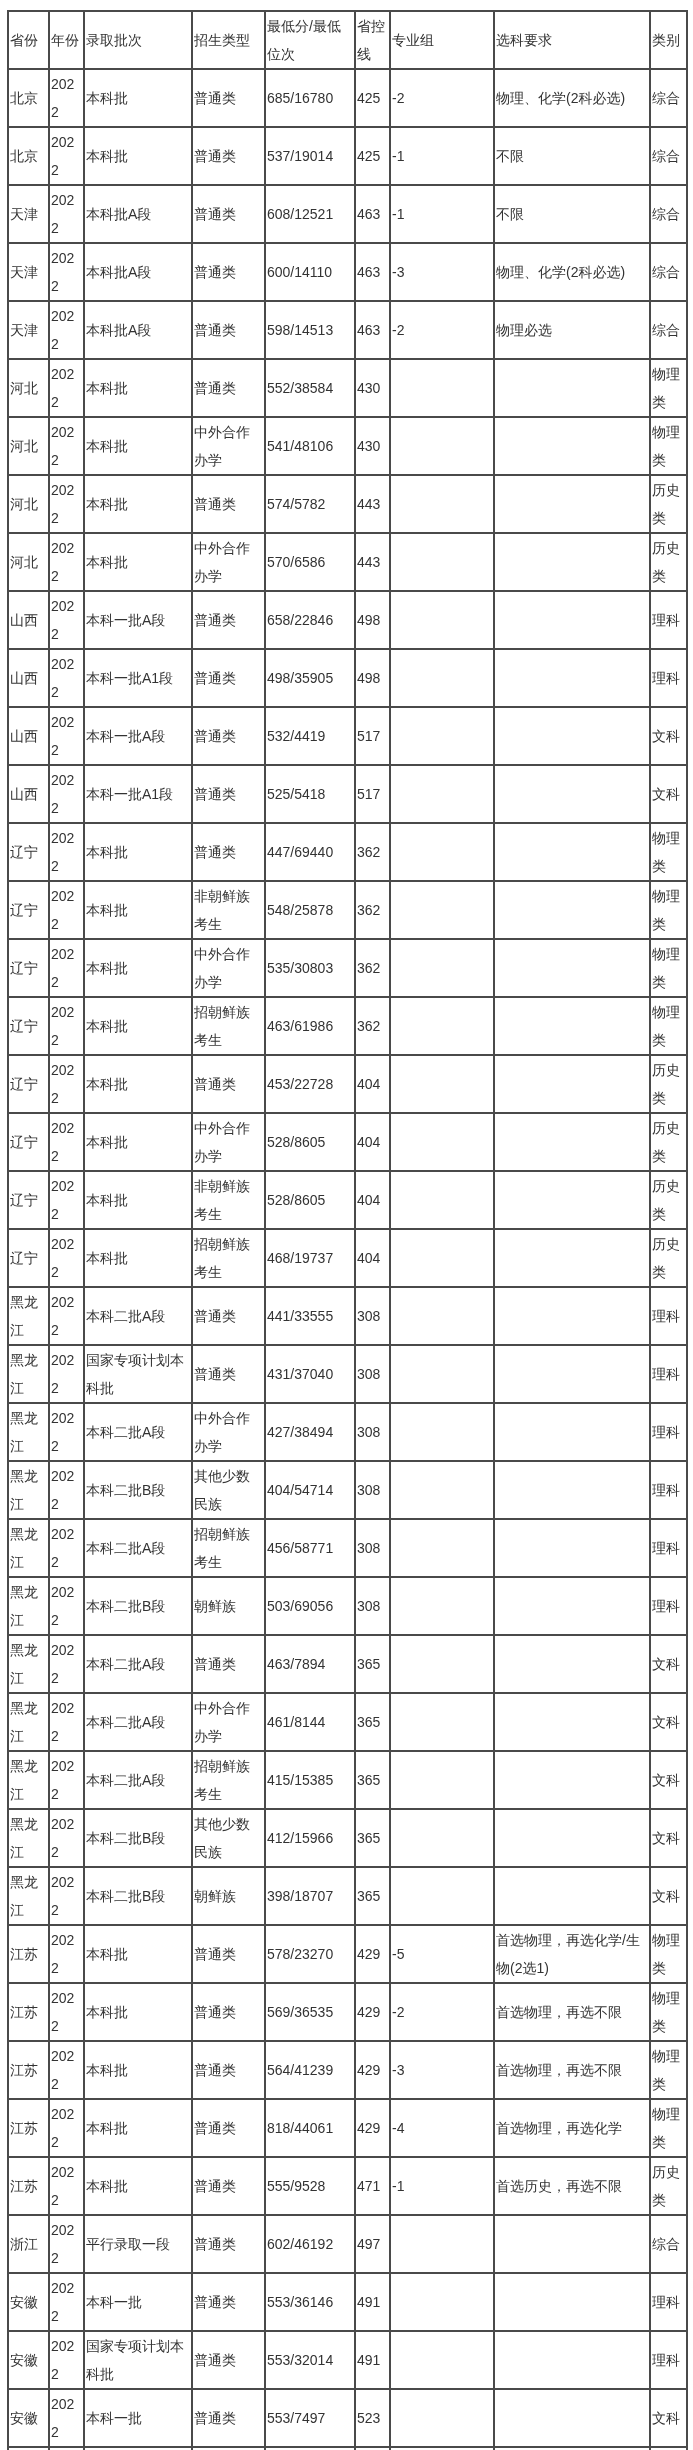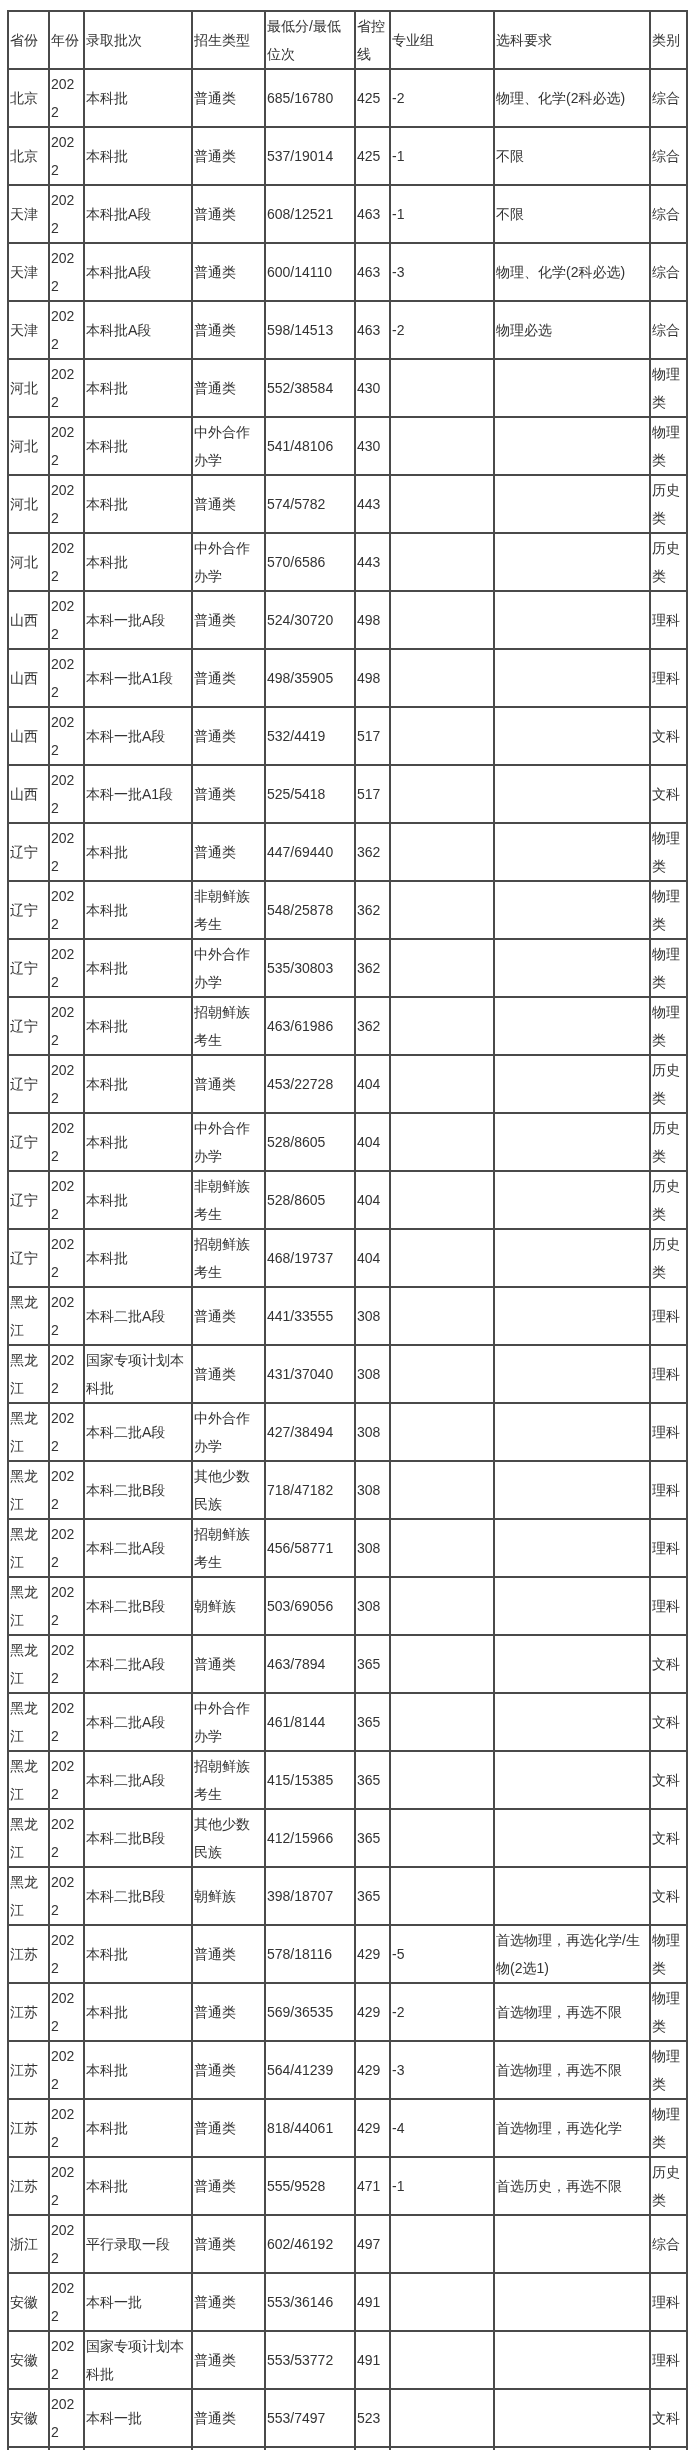--- a/index.html
+++ b/index.html
@@ -168,21 +168,21 @@
         <td>443</td>
         <td></td>
         <td></td>
         <td>历史类</td>
       </tr>
       <tr>
         <td>山西</td>
         <td>2022</td>
         <td>本科一批A段</td>
         <td>普通类</td>
-        <td>524/30720</td>
+        <td>658/22846</td>
         <td>498</td>
         <td></td>
         <td></td>
         <td>理科</td>
       </tr>
       <tr>
         <td>山西</td>
         <td>2022</td>
         <td>本科一批A1段</td>
         <td>普通类</td>
@@ -333,21 +333,21 @@
         <td>308</td>
         <td></td>
         <td></td>
         <td>理科</td>
       </tr>
       <tr>
         <td>黑龙江</td>
         <td>2022</td>
         <td>本科二批B段</td>
         <td>其他少数民族</td>
-        <td>718/47182</td>
+        <td>404/54714</td>
         <td>308</td>
         <td></td>
         <td></td>
         <td>理科</td>
       </tr>
       <tr>
         <td>黑龙江</td>
         <td>2022</td>
         <td>本科二批A段</td>
         <td>招朝鲜族考生</td>
@@ -421,21 +421,21 @@
         <td>365</td>
         <td></td>
         <td></td>
         <td>文科</td>
       </tr>
       <tr>
         <td>江苏</td>
         <td>2022</td>
         <td>本科批</td>
         <td>普通类</td>
-        <td>578/18116</td>
+        <td>578/23270</td>
         <td>429</td>
         <td>-5</td>
         <td>首选物理，再选化学/生物(2选1)</td>
         <td>物理类</td>
       </tr>
       <tr>
         <td>江苏</td>
         <td>2022</td>
         <td>本科批</td>
         <td>普通类</td>
@@ -498,21 +498,21 @@
         <td>491</td>
         <td></td>
         <td></td>
         <td>理科</td>
       </tr>
       <tr>
         <td>安徽</td>
         <td>2022</td>
         <td>国家专项计划本科批</td>
         <td>普通类</td>
-        <td>553/53772</td>
+        <td>553/32014</td>
         <td>491</td>
         <td></td>
         <td></td>
         <td>理科</td>
       </tr>
       <tr>
         <td>安徽</td>
         <td>2022</td>
         <td>本科一批</td>
         <td>普通类</td>

